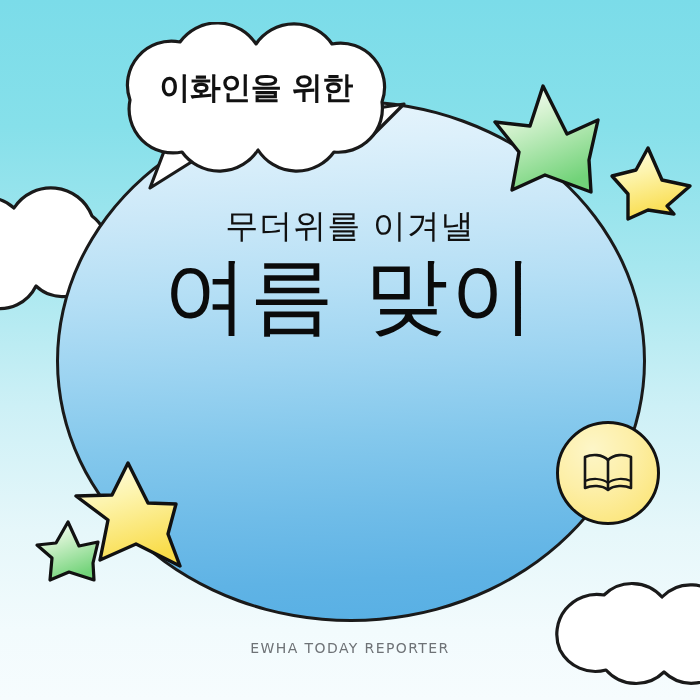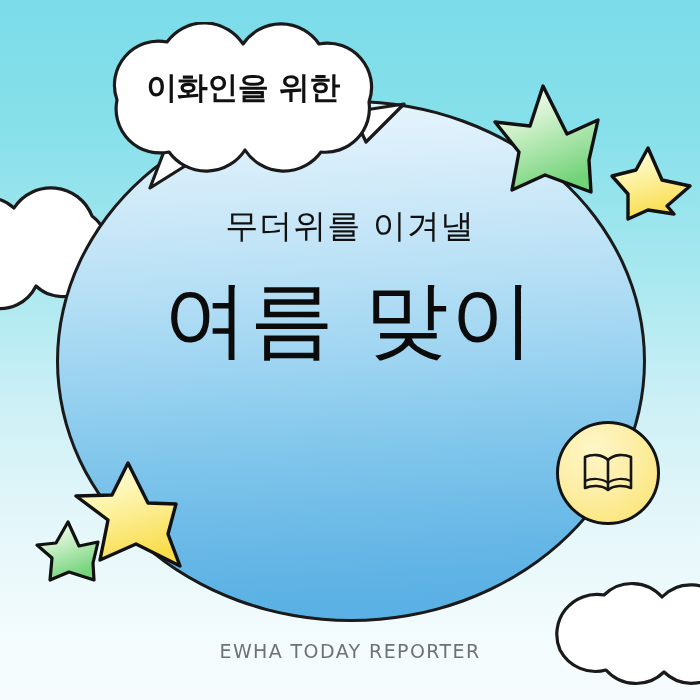--- a/index.html
+++ b/index.html
@@ -49,21 +49,21 @@
         #6fbce8 78%,
         #5fb3e5 90%,
         #57afe4 100%);
     border: 3px solid #1a1a1a;
     box-sizing: border-box;
   }
 
   
   .bubble-wrap {
     position: absolute;
-    left: 99px;
+    left: 112px;
     top: 22px;
     width: 288px;
     height: 170px;
   }
   .bubble-label {
     position: absolute;
     left: 0; top: 0;
     width: 288px;
     height: 132px;
     display: flex;
@@ -85,21 +85,20 @@
     text-align: center;
   }
   .subtitle {
     font-size: 33px;
     font-weight: 400;
     letter-spacing: 1px;
     color: #101010;
     line-height: 1.25;
   }
   .title-lines {
-    margin-top: 24px;
   }
   .title-line {
     font-size: 84px;
     font-weight: 400;
     letter-spacing: 2px;
     color: #0b0b0b;
     line-height: 1.18;
     white-space: pre;
   }
 
@@ -119,21 +118,21 @@
     justify-content: center;
   }
 
   
   .footer-text {
     position: absolute;
     left: 0;
     top: 640px;
     width: 700px;
     text-align: center;
-    font-size: 19px;
+    font-size: 14px;
     letter-spacing: 1.4px;
     color: #6e7276;
     font-weight: 400;
   }
 </style>
 </head>
 <body>
 
 <div id="poster">
 

